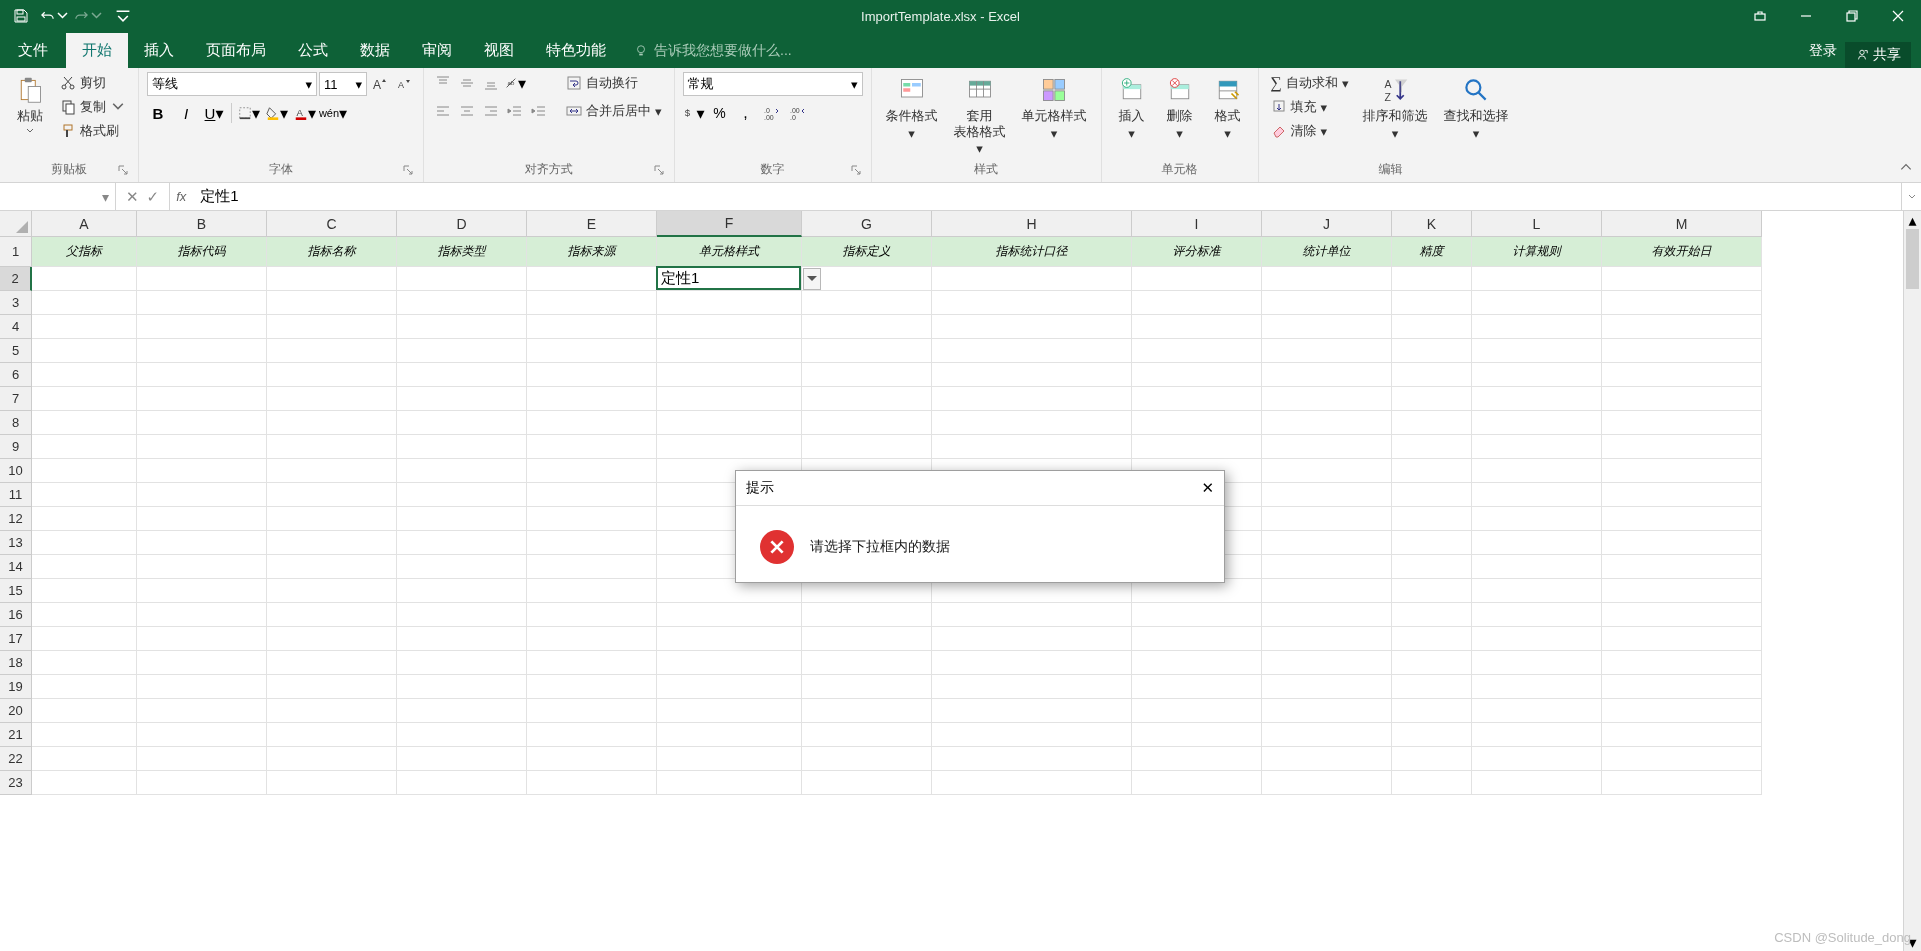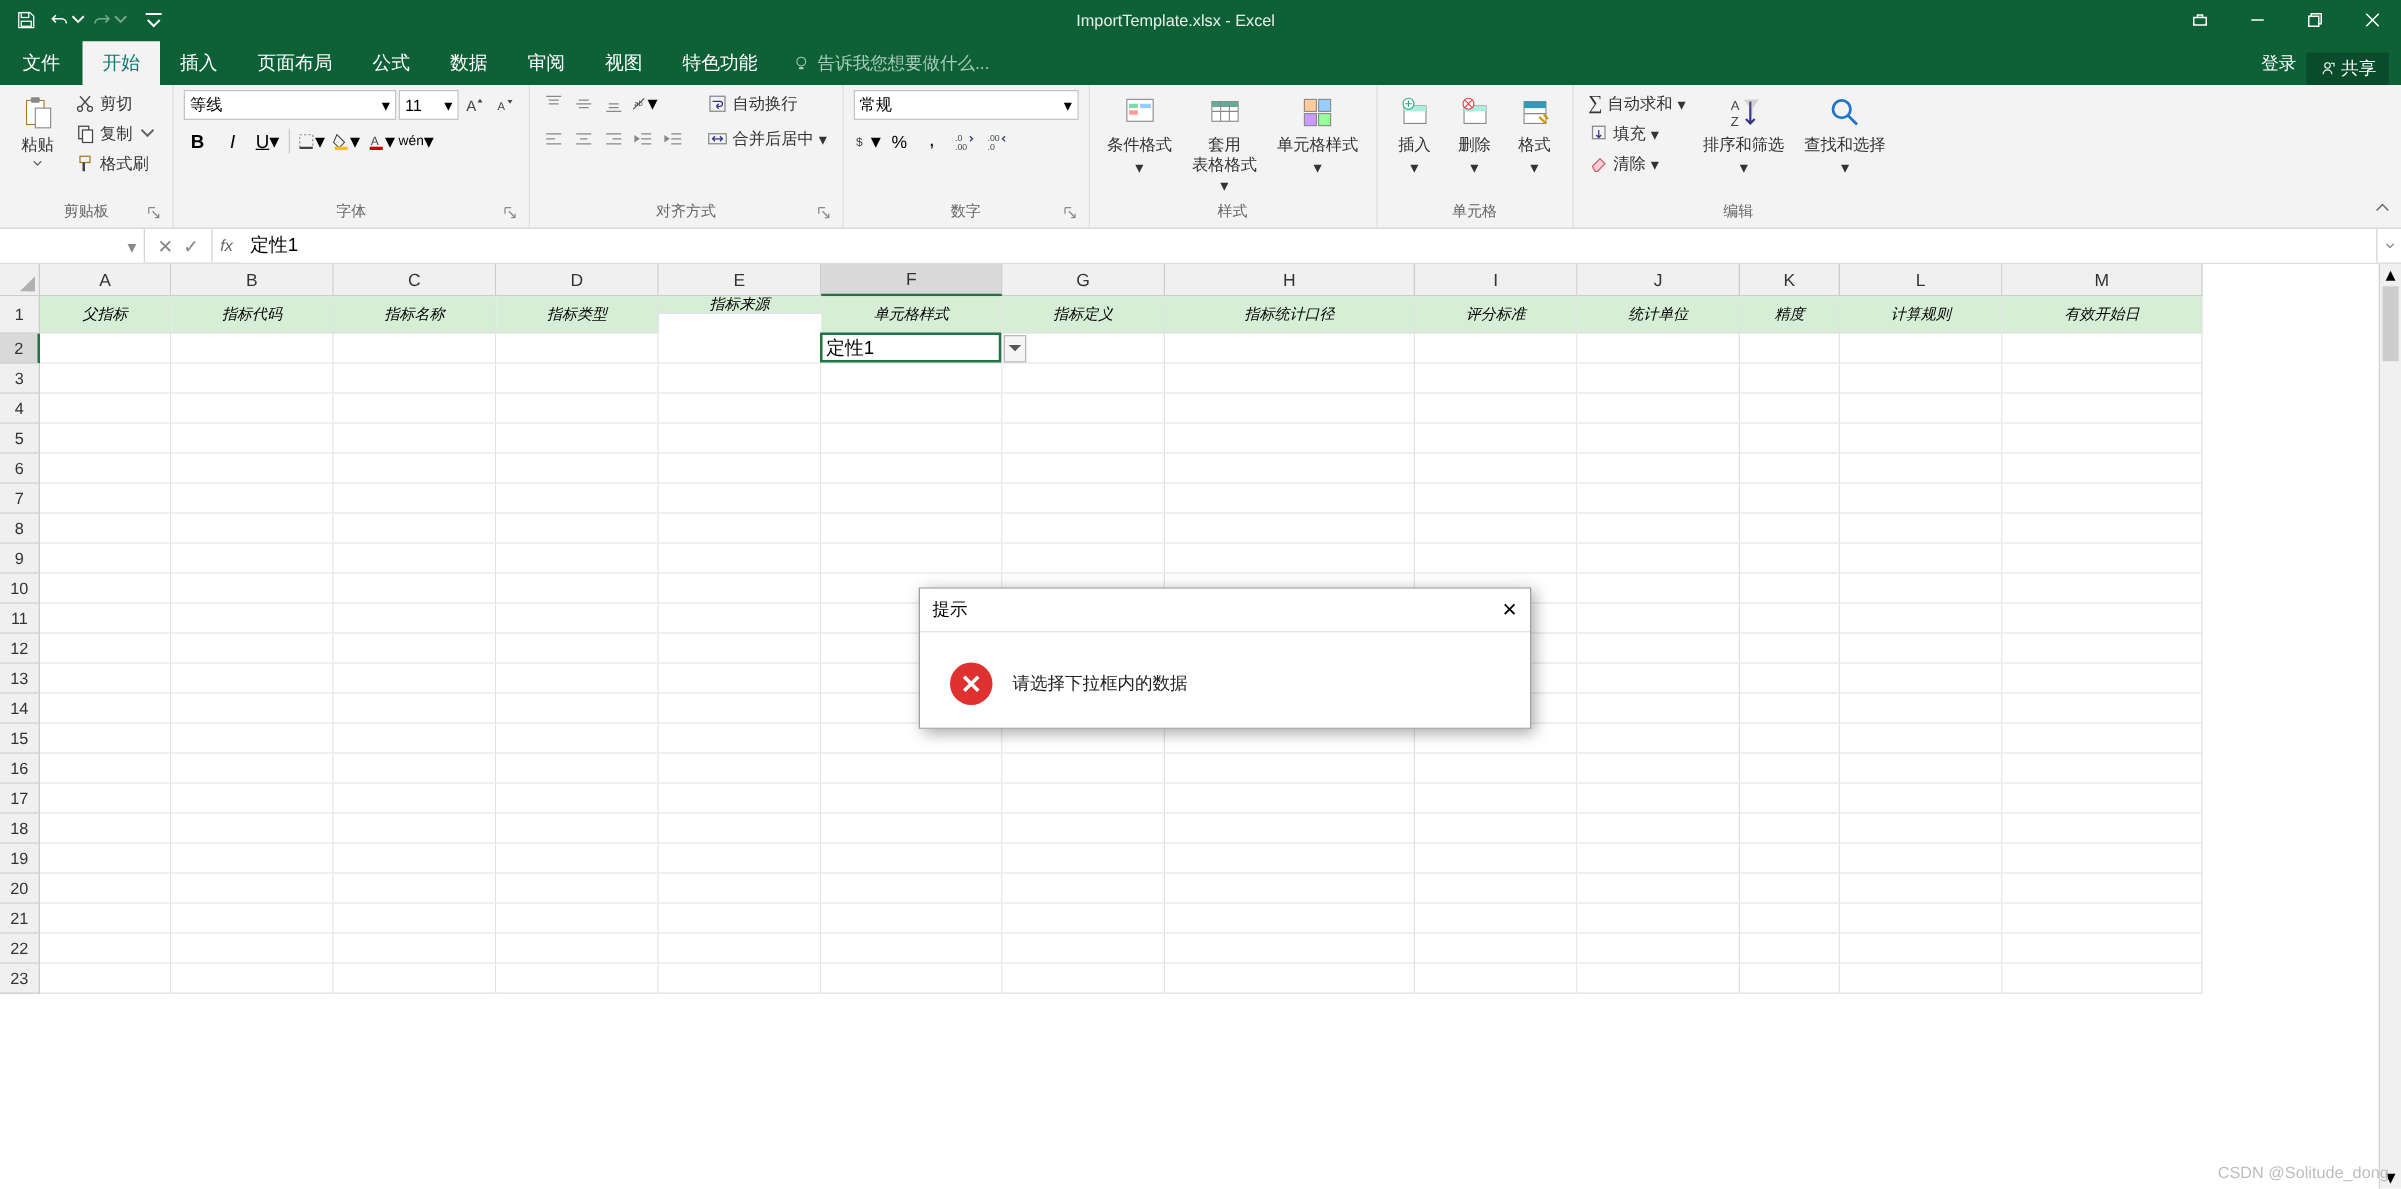--- a/index.html
+++ b/index.html
@@ -550,21 +550,21 @@
         <div class="rowhead" style="height: 24px;">21</div>
         <div class="rowhead" style="height: 24px;">22</div>
         <div class="rowhead" style="height: 24px;">23</div>
       </div>
     <div class="cells" id="cells">
         <div class="cellrow">
           <div class="cell header" style="width: 105px; height: 30px;">父指标</div>
           <div class="cell header" style="width: 130px; height: 30px;">指标代码</div>
           <div class="cell header" style="width: 130px; height: 30px;">指标名称</div>
           <div class="cell header" style="width: 130px; height: 30px;">指标类型</div>
-          <div class="cell header" style="width: 130px; height: 14px; text-align: center;">指标来源</div>
+          <div class="cell header" style="width: 130px; height: 30px; text-align: center;">指标来源</div>
           <div class="cell header" style="width: 145px; height: 30px;">单元格样式</div>
           <div class="cell header" style="width: 130px; height: 30px;">指标定义</div>
           <div class="cell header" style="width: 200px; height: 30px;">指标统计口径</div>
           <div class="cell header" style="width: 130px; height: 30px;">评分标准</div>
           <div class="cell header" style="width: 130px; height: 30px;">统计单位</div>
           <div class="cell header" style="width: 80px; height: 30px;">精度</div>
           <div class="cell header" style="width: 130px; height: 30px;">计算规则</div>
           <div class="cell header" style="width: 160px; height: 30px;">有效开始日</div>
         </div>
         <div class="cellrow">

